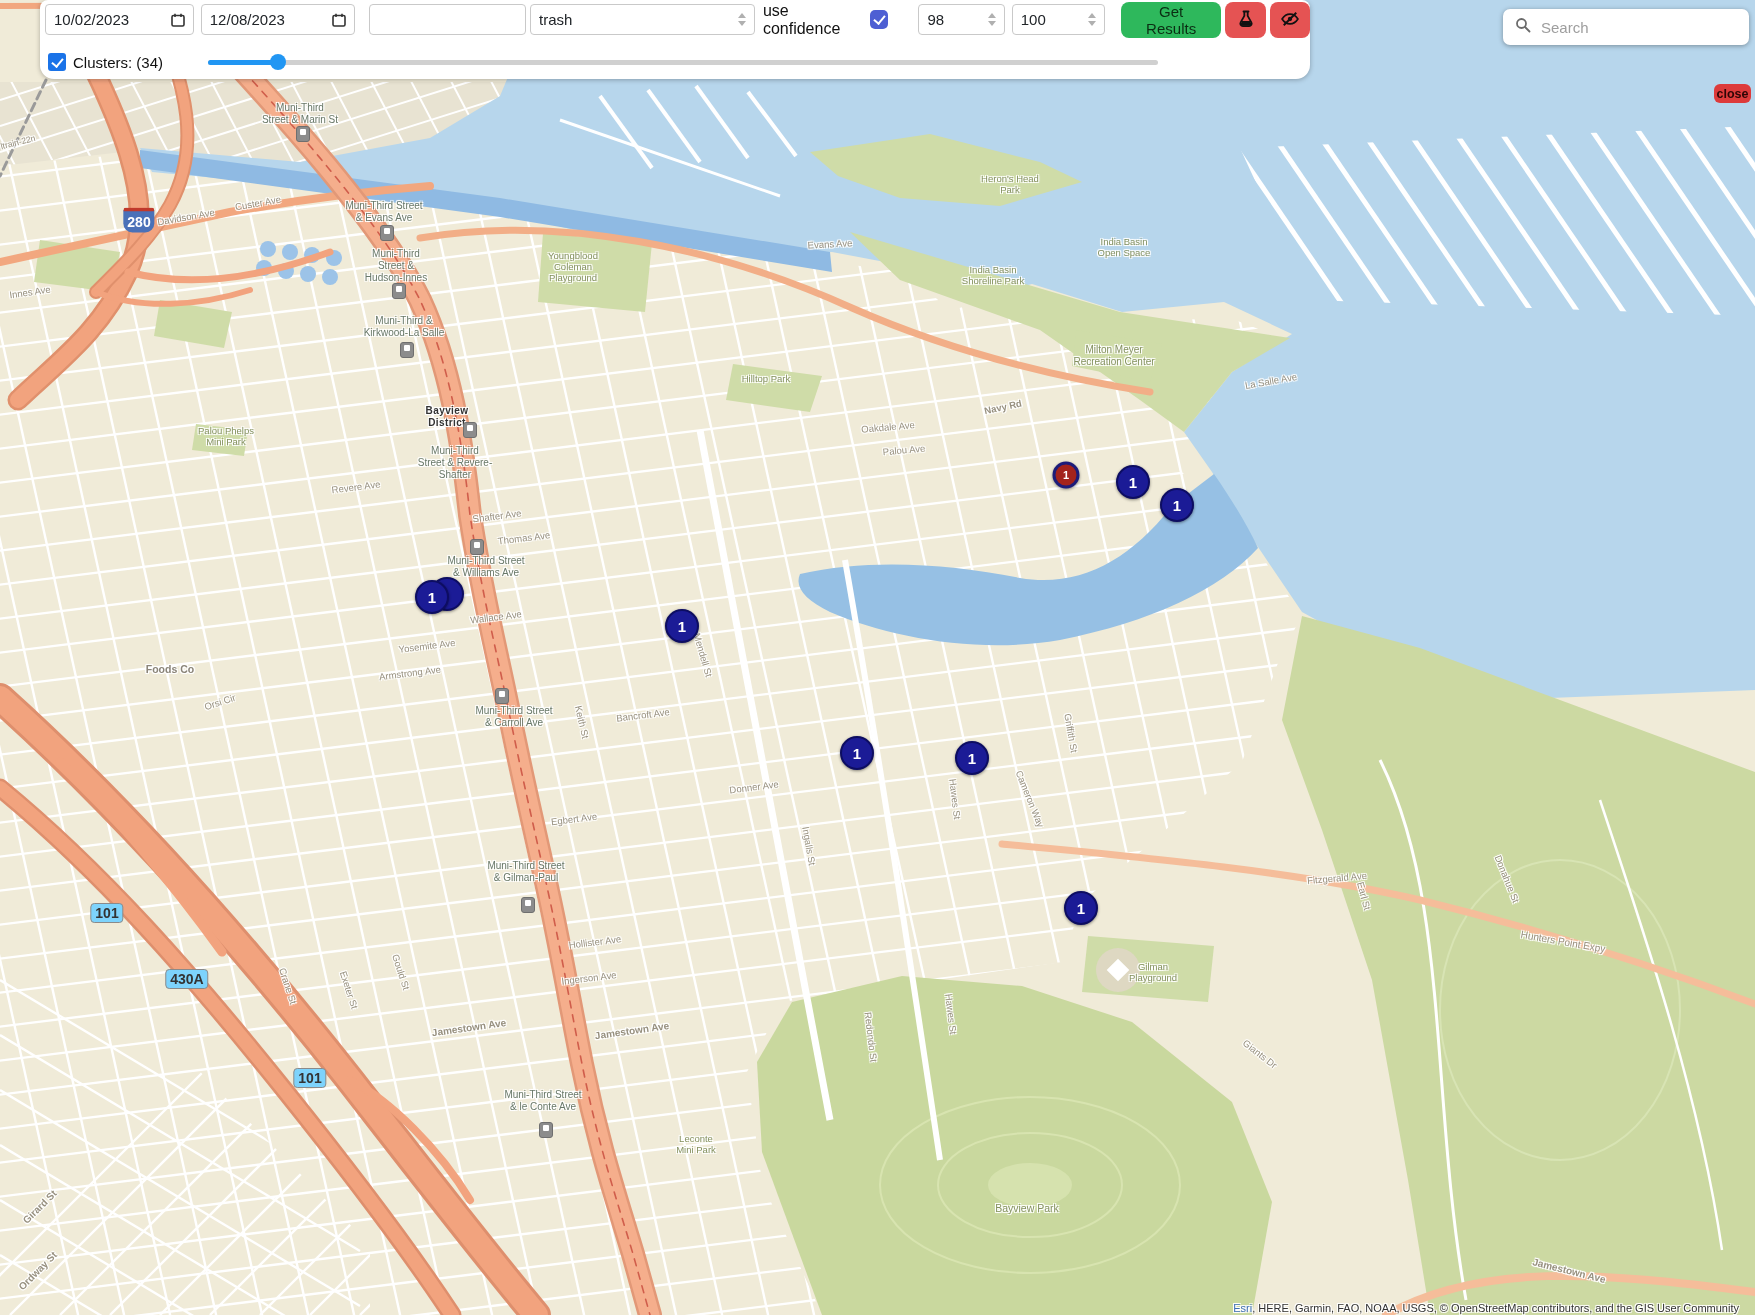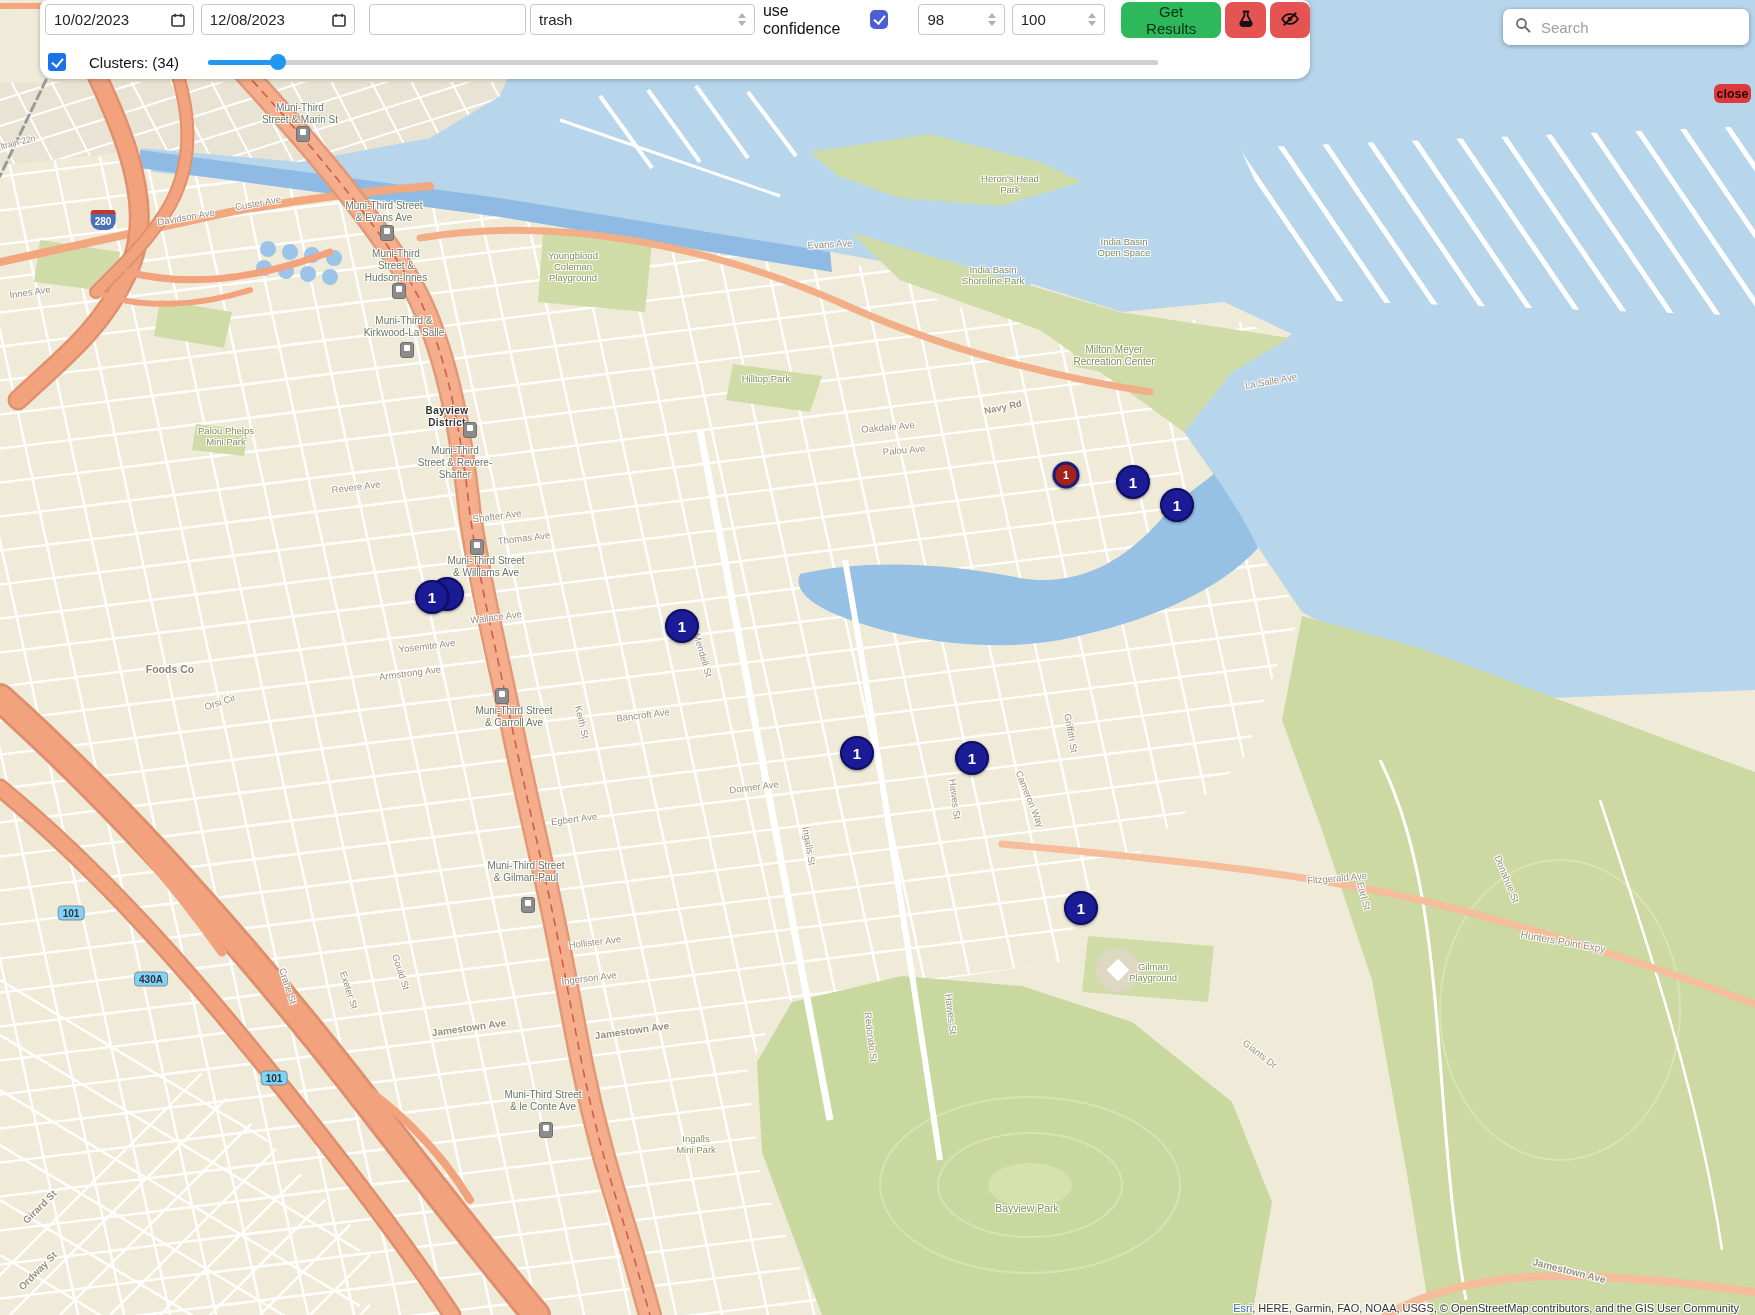--- a/index.html
+++ b/index.html
@@ -18,21 +18,21 @@
   .mlabel.street{color:#97907f;}
   .mlabel.poi{color:#8a8478;font-weight:700;}
   .marker{position:absolute;display:flex;align-items:center;justify-content:center;
     border-radius:50%;color:#fff;font-weight:700;transform:translate(-50%,-50%);
     box-shadow:0 1px 3px rgba(0,0,0,.45);pointer-events:auto;line-height:1;}
   .marker.blue{width:30px;height:30px;background:var(--markerBlue);border:2px solid #0d0d62;font-size:15px;}
   .marker.red{width:21px;height:21px;background:var(--markerRed);border:3px solid #1c1c7a;font-size:11px;z-index:3;}
   .station{position:absolute;width:12px;height:14px;background:#8c8c8c;border:1px solid #6f6f6f;
     border-radius:3px;transform:translate(-50%,-50%);}
   .station::after{content:'';display:block;margin:2px auto 0;width:6px;height:6px;background:#fff;border-radius:1px;}
-  .shield{position:absolute;transform:translate(-50%,-50%);font-size:10px;font-weight:700;color:#333;text-align:center;}
+  .shield{position:absolute;transform:translate(-50%,-50%);font-size:14px;font-weight:700;color:#333;text-align:center;margin-left:36px;}
   .shield.us,.shield.rect{background:#7dd3fc;border:1.5px solid #8a8a8a;border-radius:4px;padding:1px 4px;}
   .shield.interstate{background:#4a71b8;color:#fff;border-top:4px solid #c0392b;
     border-radius:3px 3px 9px 9px;padding:2px 4px 3px;}
   #attribution{position:absolute;right:16px;bottom:1px;font-size:11px;color:#323232;z-index:4;
     text-shadow:-1px -1px 0 #fff,1px -1px 0 #fff,-1px 1px 0 #fff,1px 1px 0 #fff,0 0 2px #fff;}
   #attribution .esri{color:#3b6eb5;}
 
   
   #toolbar{position:absolute;left:40px;top:0;width:1270px;height:79px;background:#fff;
     border-radius:8px 8px 14px 14px;box-shadow:0 1px 5px rgba(0,0,0,.28);z-index:6;}
@@ -54,21 +54,21 @@
   .cb{display:inline-flex;align-items:center;justify-content:center;}
   .cb::after{content:'';width:5px;height:9px;border:solid #fff;border-width:0 2.5px 2.5px 0;
     transform:rotate(40deg);margin-top:-2px;}
   .cb.indigo{width:19px;height:19px;border-radius:5px;background:var(--indigo);margin-left:2px;}
   .cb.bluecb{width:18px;height:18px;border-radius:3px;background:var(--accent);}
   .btn-green{margin-left:16px;height:36px;margin-top:-2px;padding:0 12px;background:var(--green);
     border:none;border-radius:8px;font-size:15px;color:#073;color:#0b2e13;font-family:inherit;cursor:pointer;}
   .btn-red{margin-left:4px;width:41px;height:36px;margin-top:-2px;background:var(--red);
     border:none;border-radius:8px;display:flex;align-items:center;justify-content:center;cursor:pointer;}
   .row2{position:absolute;left:8px;top:50px;width:1250px;height:24px;display:flex;align-items:center;}
-  .clusters-label{font-size:15px;color:#111;margin-left:23px;}
+  .clusters-label{font-size:15px;color:#111;margin-left:7px;}
   .slider{position:absolute;left:160px;width:950px;height:16px;display:flex;align-items:center;cursor:pointer;}
   .slider-track{position:absolute;left:0;right:0;height:5px;background:#d0d0d0;border-radius:3px;}
   .slider-fill{position:absolute;left:0;height:5px;background:#2196f3;border-radius:3px 0 0 3px;}
   .slider-thumb{position:absolute;width:16px;height:16px;border-radius:50%;background:#2196f3;top:0;}
 
   
   #searchbox{position:absolute;left:1503px;top:9px;width:246px;height:36px;background:#fff;
     border-radius:7px;box-shadow:0 1px 5px rgba(0,0,0,.35);display:flex;align-items:center;
     padding-left:12px;gap:10px;z-index:6;box-sizing:border-box;}
   #searchbox .ph{color:#9e9e9e;font-size:15px;}
@@ -364,21 +364,21 @@
 Recreation Center</div>
         <div class="mlabel park" style="left: 766px; top: 379px; font-size: 9.5px; transform: translate(-50%, -50%) rotate(0deg);">Hilltop Park</div>
         <div class="mlabel park" style="left: 573px; top: 267px; font-size: 9.5px; transform: translate(-50%, -50%) rotate(0deg);">Youngblood
 Coleman
 Playground</div>
         <div class="mlabel park" style="left: 226px; top: 436px; font-size: 9.5px; transform: translate(-50%, -50%) rotate(0deg);">Palou Phelps
 Mini Park</div>
         <div class="mlabel park" style="left: 1153px; top: 972px; font-size: 9.5px; transform: translate(-50%, -50%) rotate(0deg);">Gilman
 Playground</div>
         <div class="mlabel park" style="left: 1027px; top: 1208px; font-size: 10.5px; transform: translate(-50%, -50%) rotate(0deg);">Bayview Park</div>
-        <div class="mlabel park" style="left: 696px; top: 1144px; font-size: 9.5px; transform: translate(-50%, -50%) rotate(0deg);">Ingalls
+        <div class="mlabel park" style="left: 696px; top: 1144px; font-size: 9.5px; transform: translate(-50%, -50%) rotate(0deg);">Leconte
 Mini Park</div>
         <div class="mlabel poi" style="left: 161px; top: 669px; font-size: 10.5px; transform: translate(-50%, -50%) rotate(0deg); margin-left: 9px;">Foods Co</div>
         <div class="mlabel street" style="left: 186px; top: 217px; font-size: 9.5px; transform: translate(-50%, -50%) rotate(-10deg);">Davidson Ave</div>
         <div class="mlabel street" style="left: 258px; top: 203px; font-size: 9.5px; transform: translate(-50%, -50%) rotate(-10deg);">Custer Ave</div>
         <div class="mlabel street" style="left: 30px; top: 292px; font-size: 9.5px; transform: translate(-50%, -50%) rotate(-8deg);">Innes Ave</div>
         <div class="mlabel street" style="left: 830px; top: 244px; font-size: 9.5px; transform: translate(-50%, -50%) rotate(-3deg);">Evans Ave</div>
         <div class="mlabel street" style="left: 888px; top: 427px; font-size: 9.5px; transform: translate(-50%, -50%) rotate(-5deg);">Oakdale Ave</div>
         <div class="mlabel street" style="left: 904px; top: 450px; font-size: 9.5px; transform: translate(-50%, -50%) rotate(-5deg);">Palou Ave</div>
         <div class="mlabel street" style="left: 1003px; top: 407px; font-size: 9.5px; transform: translate(-50%, -50%) rotate(-12deg); font-weight: 700;">Navy Rd</div>
         <div class="mlabel street" style="left: 1271px; top: 381px; font-size: 9.5px; transform: translate(-50%, -50%) rotate(-10deg);">La Salle Ave</div>

